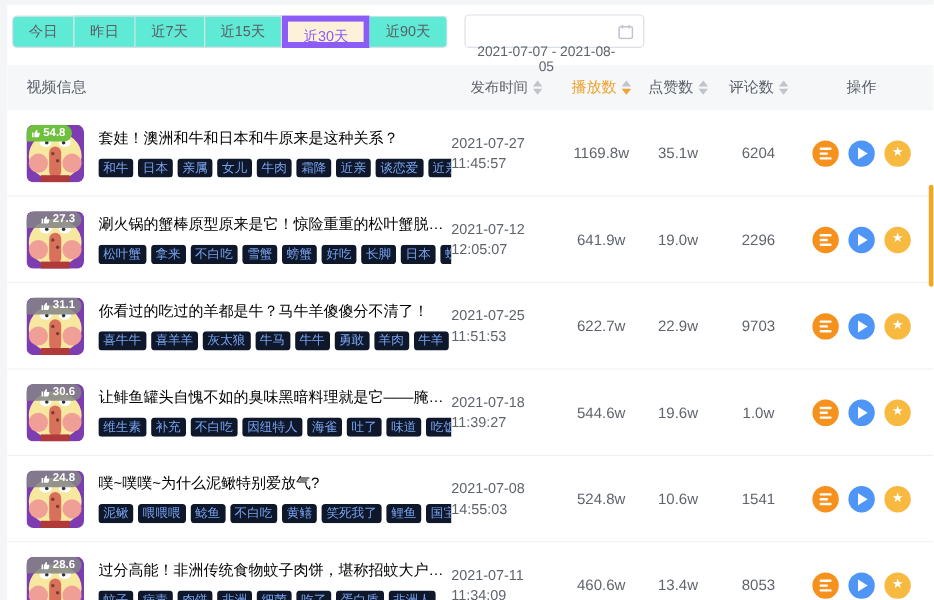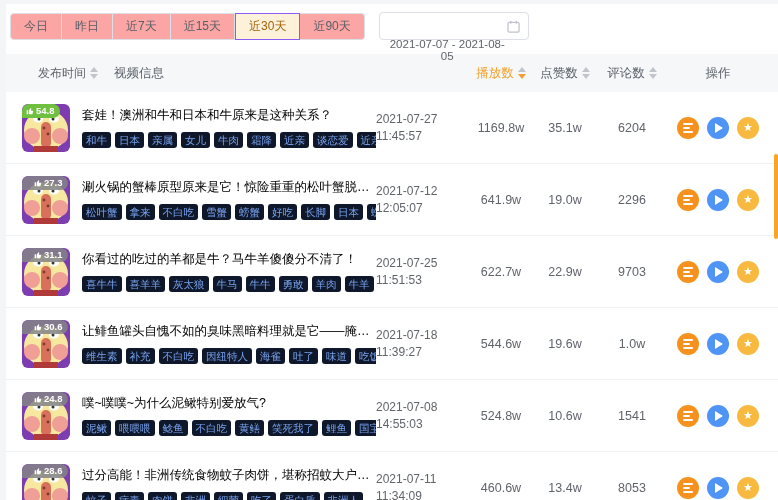--- a/index.html
+++ b/index.html
@@ -4,25 +4,25 @@
 <style>
   * { margin:0; padding:0; box-sizing:border-box; }
   html,body { width:778px; height:500px; overflow:hidden; background:#fff;
               font-family:"Liberation Sans","DejaVu Sans",sans-serif; }
   body { position:relative; border-top:4px solid #f4f5f6; border-left:6px solid #f4f5f6; }
 
   
   .topbar { display:flex; align-items:center; padding:8px 0 8px 4px; }
   .btn-group { display:flex; }
   .fbtn { height:27px; line-height:25px; padding:0 13px; font-size:12px; color:#5a5e66;
-          background:#fca5a5; border:1px solid #dcdfe6; border-left-width:0; cursor:pointer;
+          background:#5eead4; border:1px solid #dcdfe6; border-left-width:0; cursor:pointer;
           white-space:nowrap; }
   .fbtn:first-child { border-left-width:1px; border-radius:4px 0 0 4px; }
   .fbtn:last-child { border-radius:0 4px 4px 0; }
-  .fbtn.active { background:#fdf1da; border:1px solid #8b5cf6; color:#a16207; }
+  .fbtn.active { background:#fdf1da; border:5px solid #8b5cf6; color:#8b5cf6; }
   .daterange { margin-left:14px; height:28px; width:150px; border:1px solid #dcdfe6;
                border-radius:4px; display:flex; align-items:center; padding:0 8px;
                font-size:11.5px; color:#5f646b; }
   .daterange .dr-text { flex:1; text-align:center; letter-spacing:0;margin-top:48px; }
   .cal-ic { width:13px; height:13px; flex:0 0 13px; }
 
   
   .table { margin:6px 0 0 0; }
   .thead { display:flex; align-items:center; height:38px; background:#f6f7f9;
            font-size:12.5px; color:#596068; padding:0 10px 0 16px; }
@@ -96,29 +96,29 @@
     <svg class="cal-ic" viewBox="0 0 14 14">
       <rect x="1" y="2.5" width="12" height="10.5" rx="1.5" fill="none" stroke="#c0c4cc" stroke-width="1.4"></rect>
       <line x1="4" y1="1" x2="4" y2="4" stroke="#c0c4cc" stroke-width="1.4"></line>
       <line x1="10" y1="1" x2="10" y2="4" stroke="#c0c4cc" stroke-width="1.4"></line>
     </svg>
   </div>
 </div>
 
 <div class="table">
   <div class="thead">
+    <div class="cell col-video th left">
+      <span>视频信息</span>
+    </div>
     <div class="cell col-time th">
       <span>发布时间</span>
       <span class="caret">
           <i class="up"></i>
           <i class="down"></i>
         </span>
-    </div>
-    <div class="cell col-video th left">
-      <span>视频信息</span>
     </div>
     <div class="cell col-play th play-col">
       <span>播放数</span>
       <span class="caret sort-desc">
           <i class="up"></i>
           <i class="down"></i>
         </span>
     </div>
     <div class="cell col-like th">
       <span>点赞数</span>

